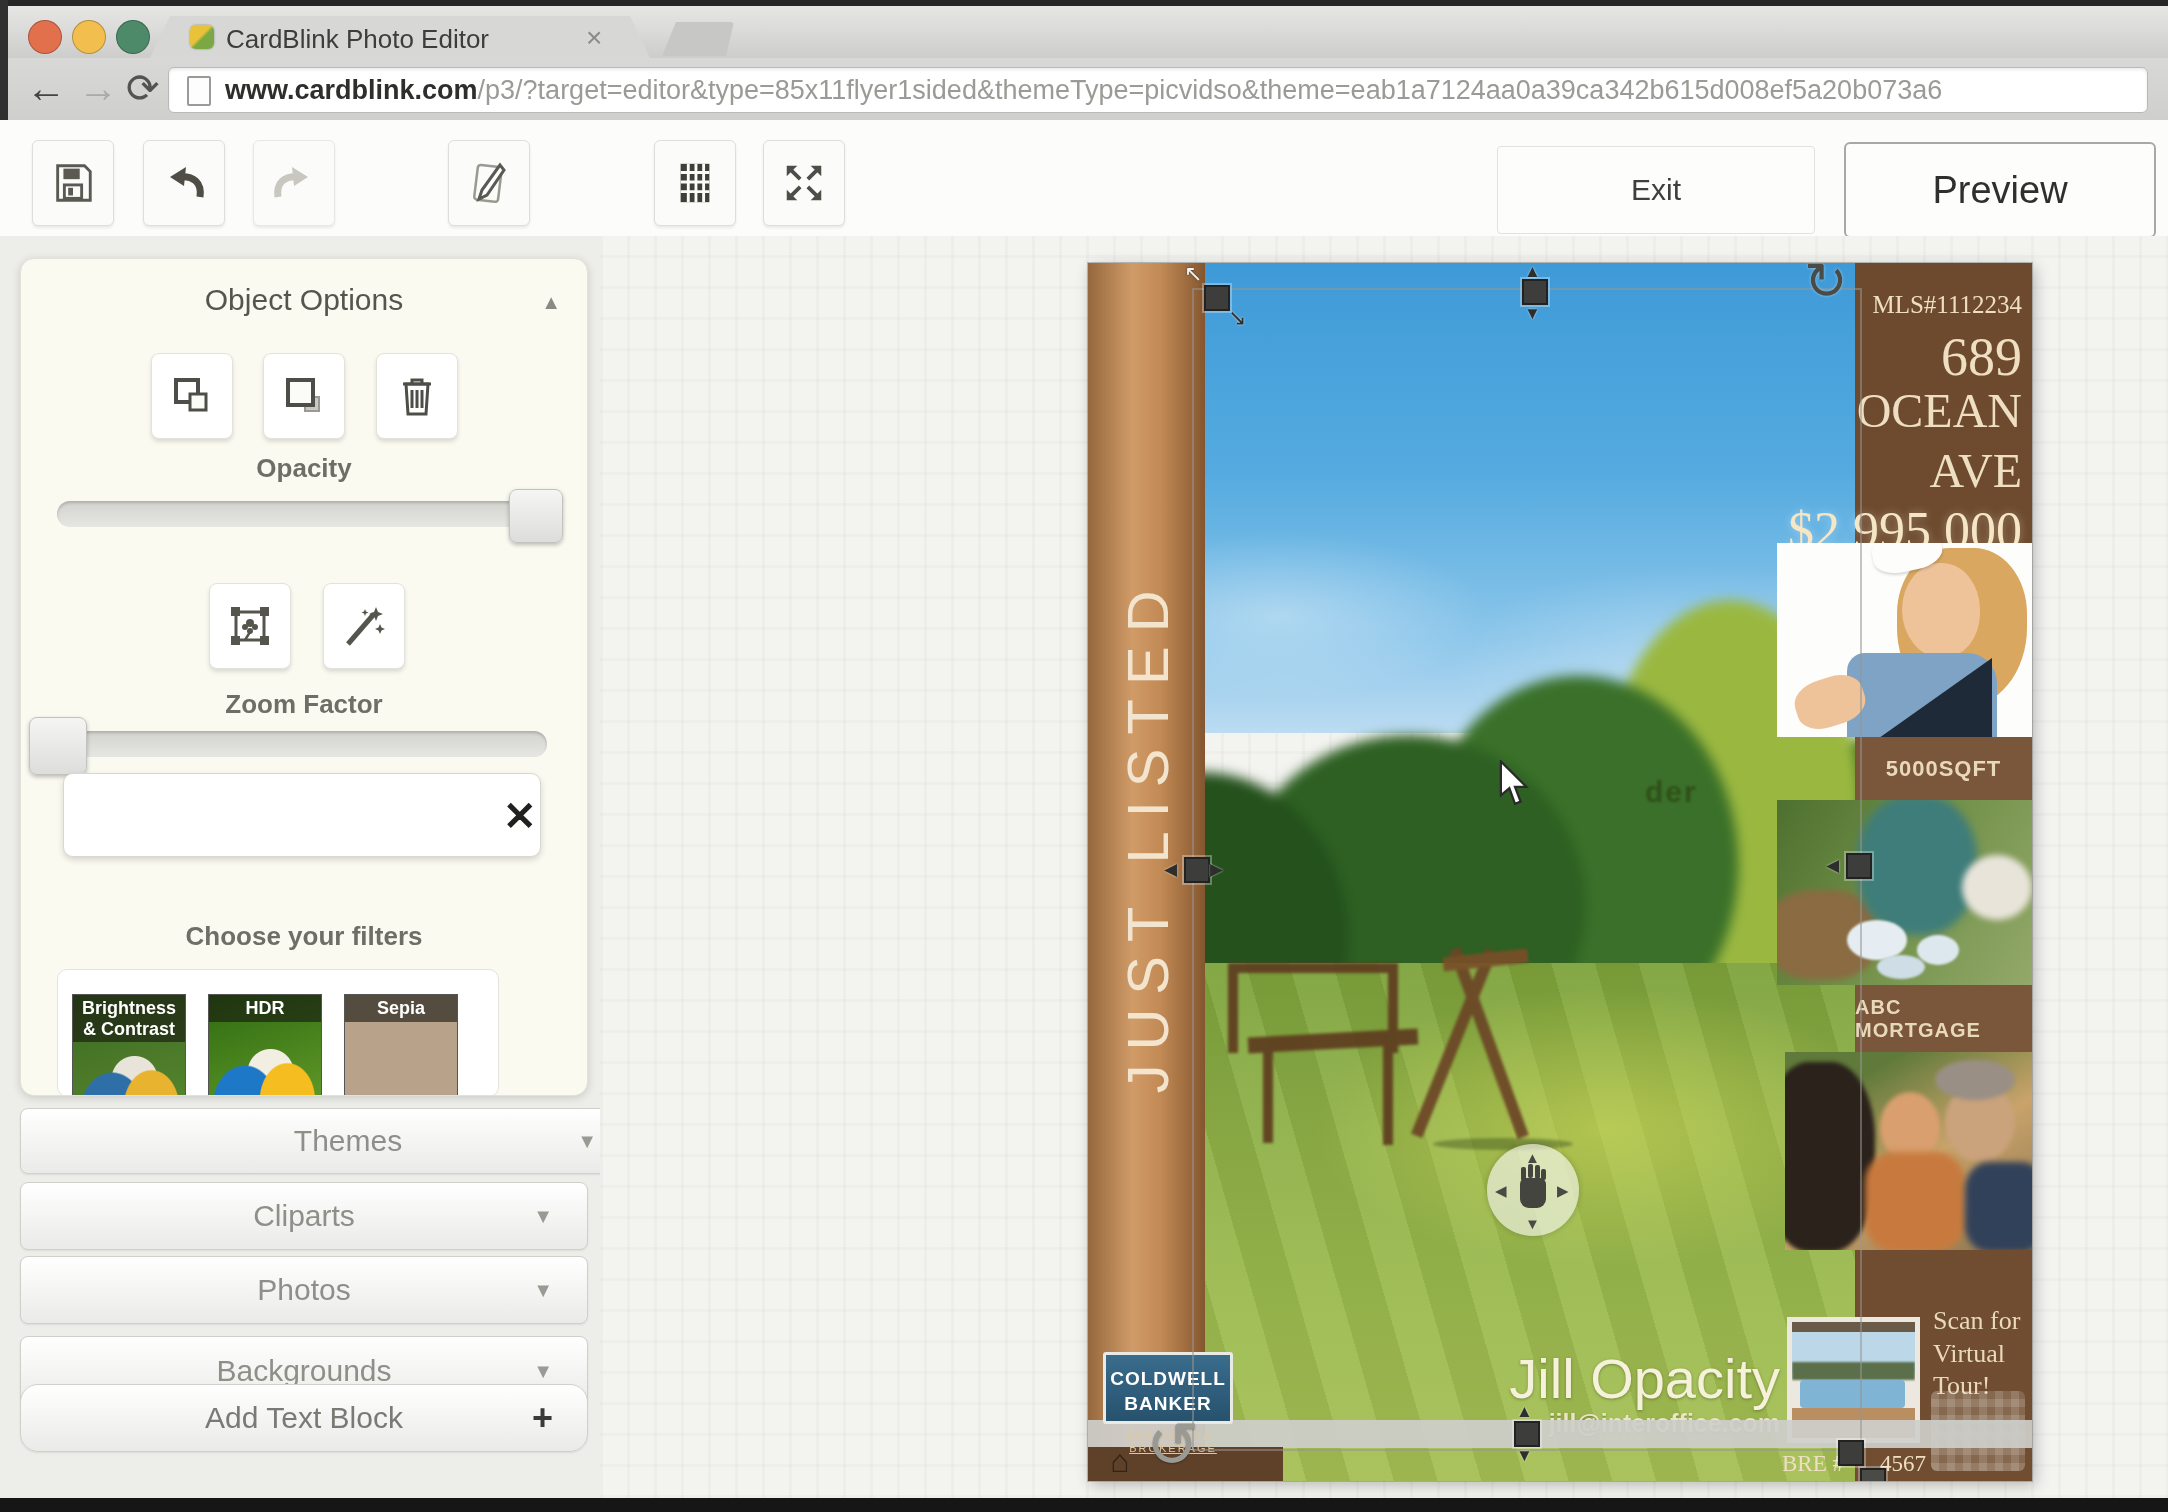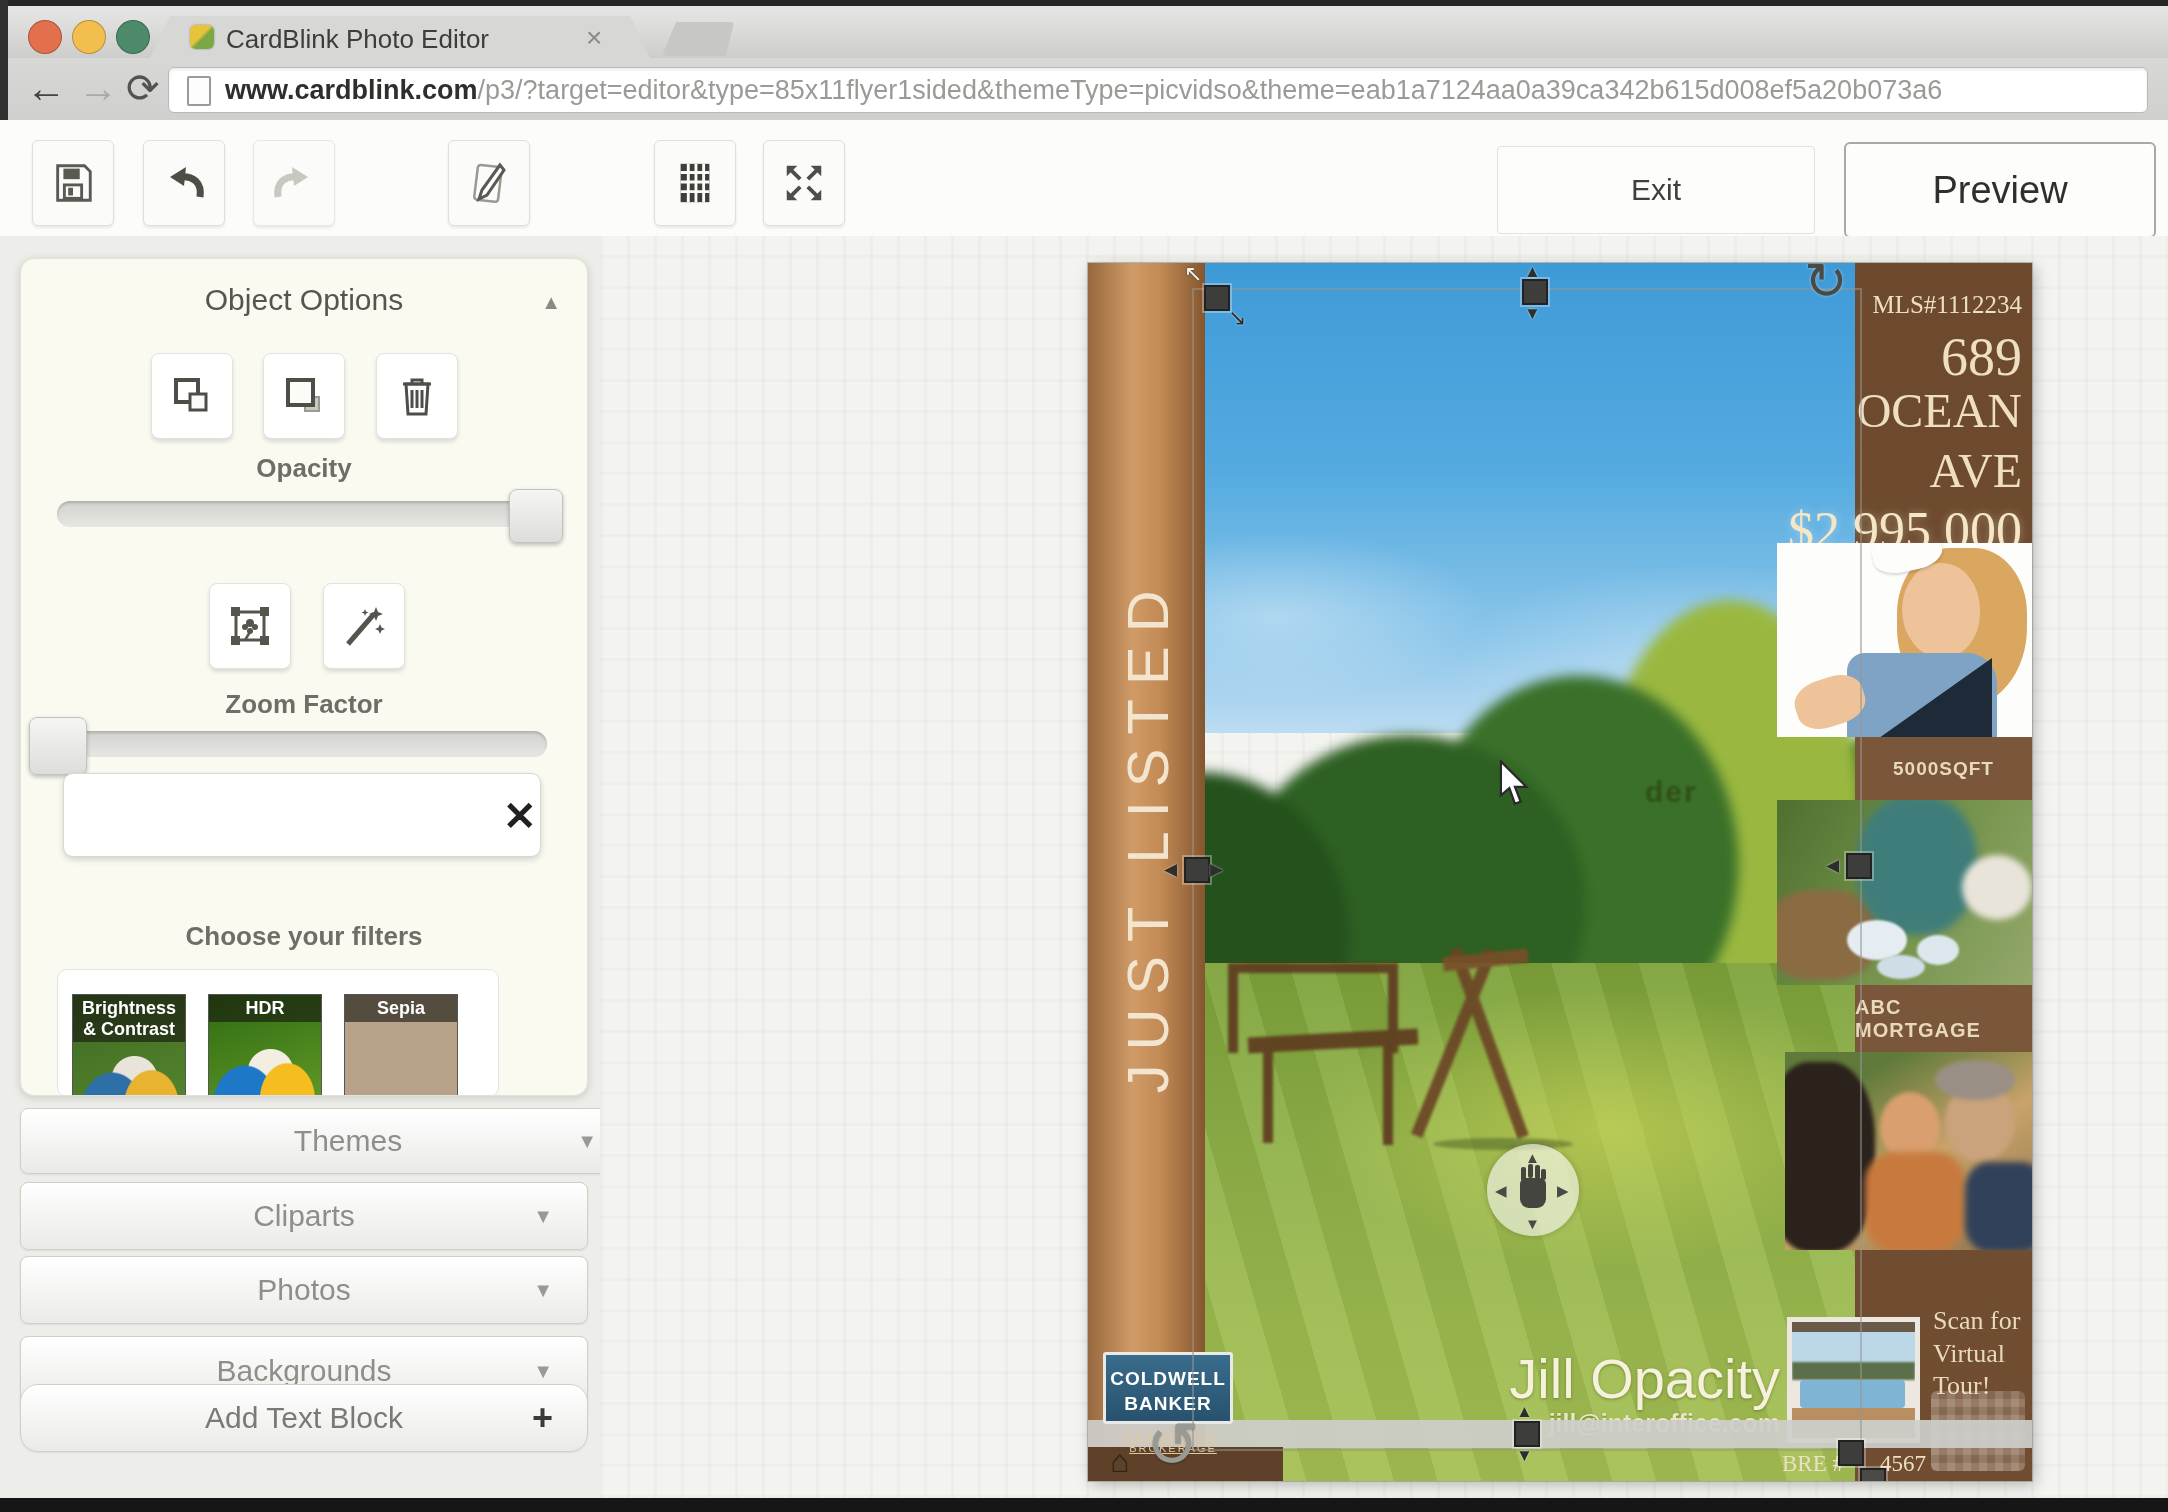--- a/index.html
+++ b/index.html
@@ -94,21 +94,21 @@
   .furn{position:absolute;filter:blur(1.5px);opacity:.92;}
   .furn div{position:absolute;background:#5e3c1f;}
 
   
   #ribbon{position:absolute;left:0;top:0;width:117px;height:1218px;
      background:linear-gradient(90deg,#96683e,#d09b67 38%,#c28a55 62%,#84562f);}
   #ribbon-text{position:absolute;left:50%;top:47%;transform:translate(-50%,-50%) rotate(180deg);
      writing-mode:vertical-rl;font-size:58px;letter-spacing:14px;color:#f5e9d4;opacity:.95;}
   #rcol{position:absolute;left:767px;top:0;width:177px;height:1218px;background:linear-gradient(180deg,#6d4a2d,#75523577);background-color:#6d4a2d;}
   .band{position:absolute;left:767px;width:177px;background:#7a563a;color:#e9d9bb;display:flex;
-        align-items:center;justify-content:center;font-size:19px;letter-spacing:1px;font-weight:bold;}
+        align-items:center;justify-content:center;font-size:22px;letter-spacing:1px;font-weight:bold;}
   .serif{font-family:"Liberation Serif",serif;}
   .cream{color:#eedfc2;}
   .rline{position:absolute;right:10px;text-align:right;width:330px;}
   .photo{position:absolute;overflow:hidden;}
   .photo div{position:absolute;}
 
   
   #agent-name{position:absolute;left:330px;top:1083px;width:362px;text-align:right;font-size:56px;
       color:#f6f1da;text-shadow:0 1px 3px rgba(60,80,20,.5);}
   #agent-email{position:absolute;left:302px;top:1146px;width:390px;text-align:right;font-size:25px;

